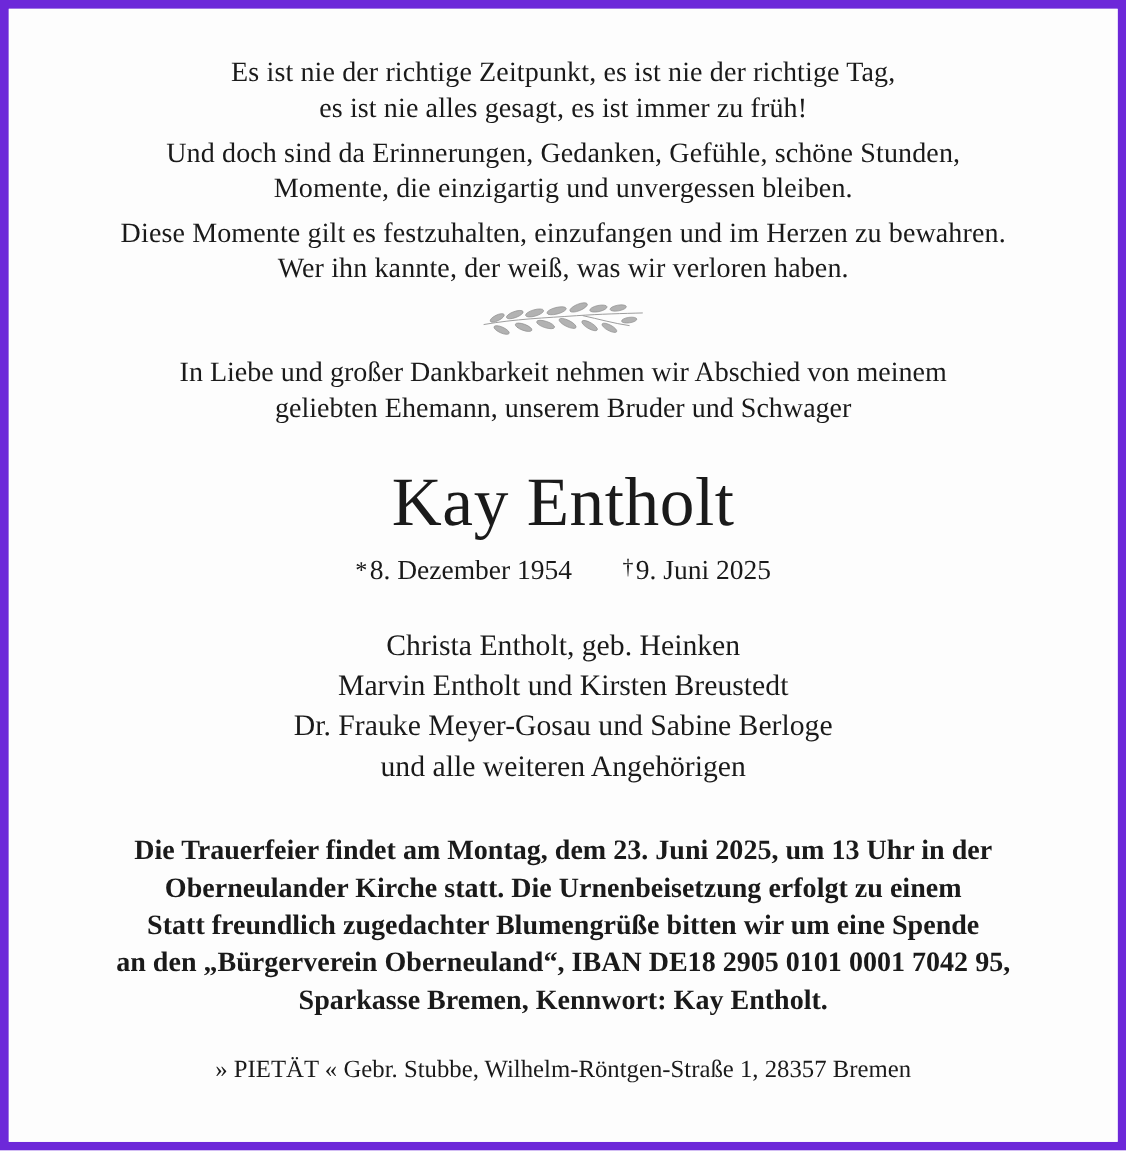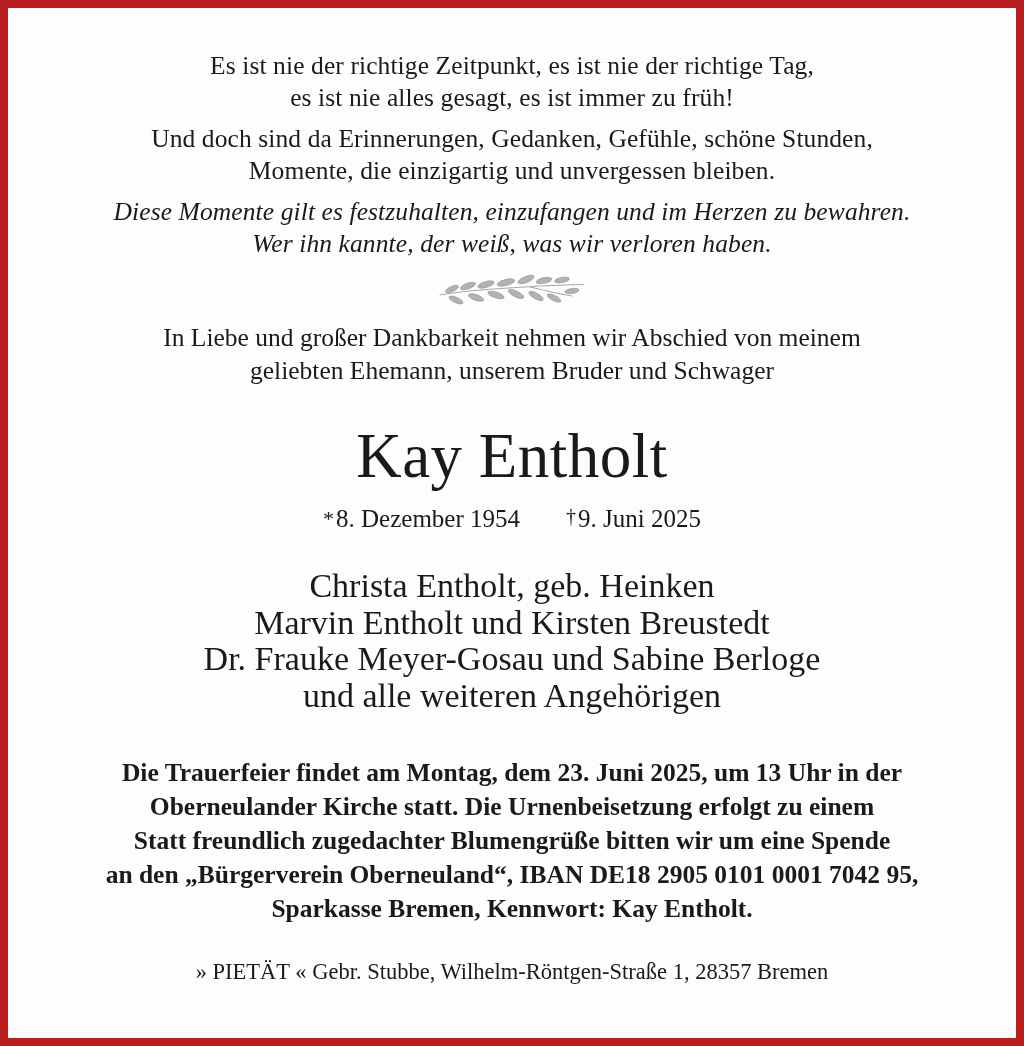--- a/index.html
+++ b/index.html
@@ -14,21 +14,21 @@
     font-family: "Liberation Serif", "DejaVu Serif", serif;
     color: #1a1a1a;
     overflow: hidden;
   }
 
   
   .notice {
     box-sizing: border-box;
     width: 1024px;
     height: 1046px;
-    border: 8px solid #b91c1c;
+    border: 8px solid #6d28d9;
     background: #fdfdfd;
     padding: 0;
     position: relative;
   }
   .inner {
     box-sizing: border-box;
     width: 100%;
     height: 100%;
     background: #fdfdfd;
     padding: 28px 56px 16px 56px;
@@ -54,21 +54,20 @@
   .poem .line {
     font-size: 25.5px;
     line-height: 32px;
     letter-spacing: 0.1px;
   }
   .poem .stanza {
     margin-bottom: 9px;
   }
   .poem .stanza:last-child {
     margin-bottom: 0;
-    font-style: italic;
   }
 
   
   .ornament {
     margin: 9px 0 4px 0;
     height: 42px;
     display: flex;
     align-items: center;
     justify-content: center;
   }
@@ -116,21 +115,21 @@
   .sym-dagger {
     font-size: 20px;
     vertical-align: 4px;
   }
 
   
   .survivors {
     margin-top: 34px;
   }
   .survivors .line {
-    font-size: 34px;
+    font-size: 27px;
     line-height: 36.5px;
   }
 
   
   .service {
     margin-top: 42px;
   }
   .service .line,
   .donation .line {
     font-size: 25.5px;

